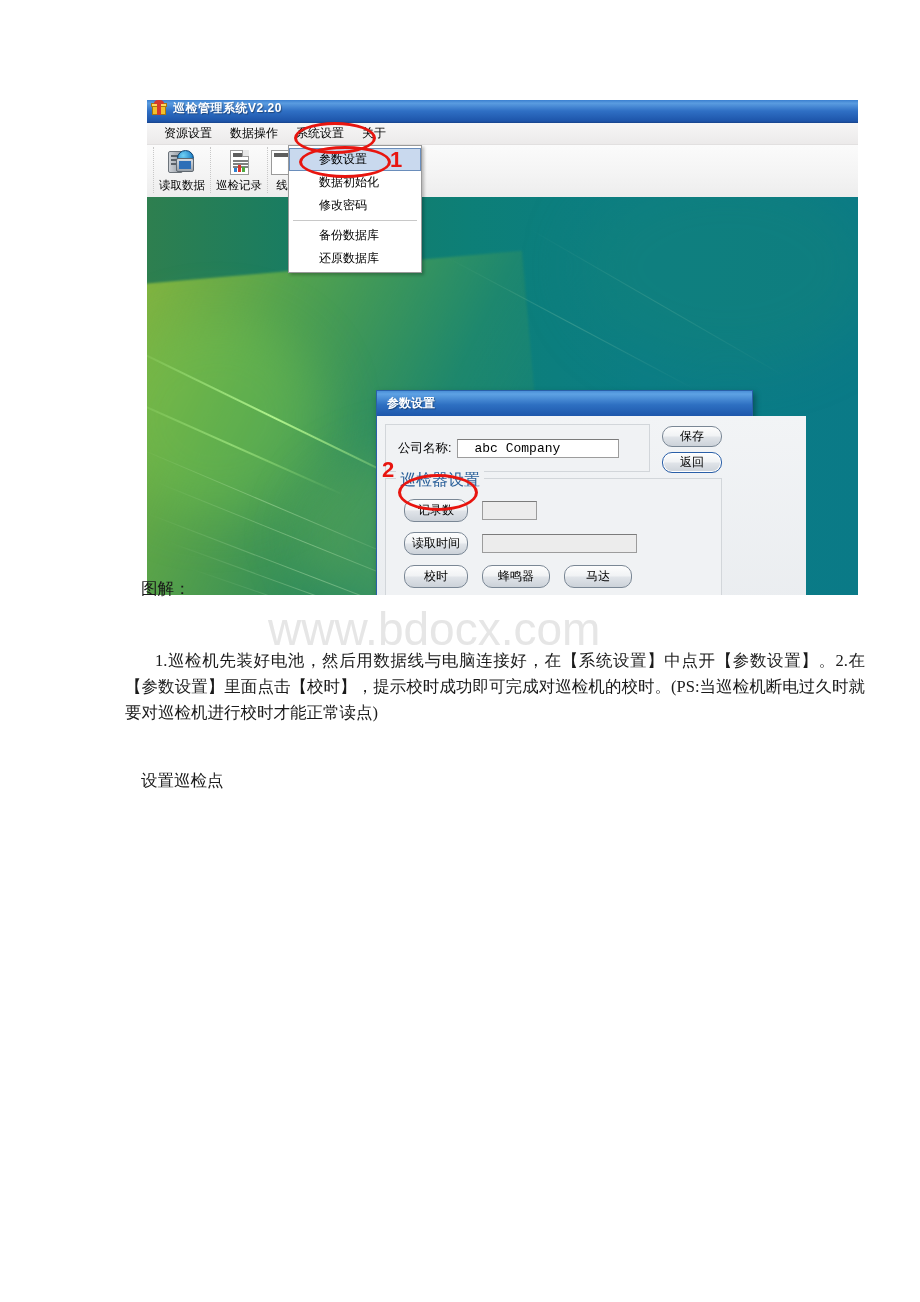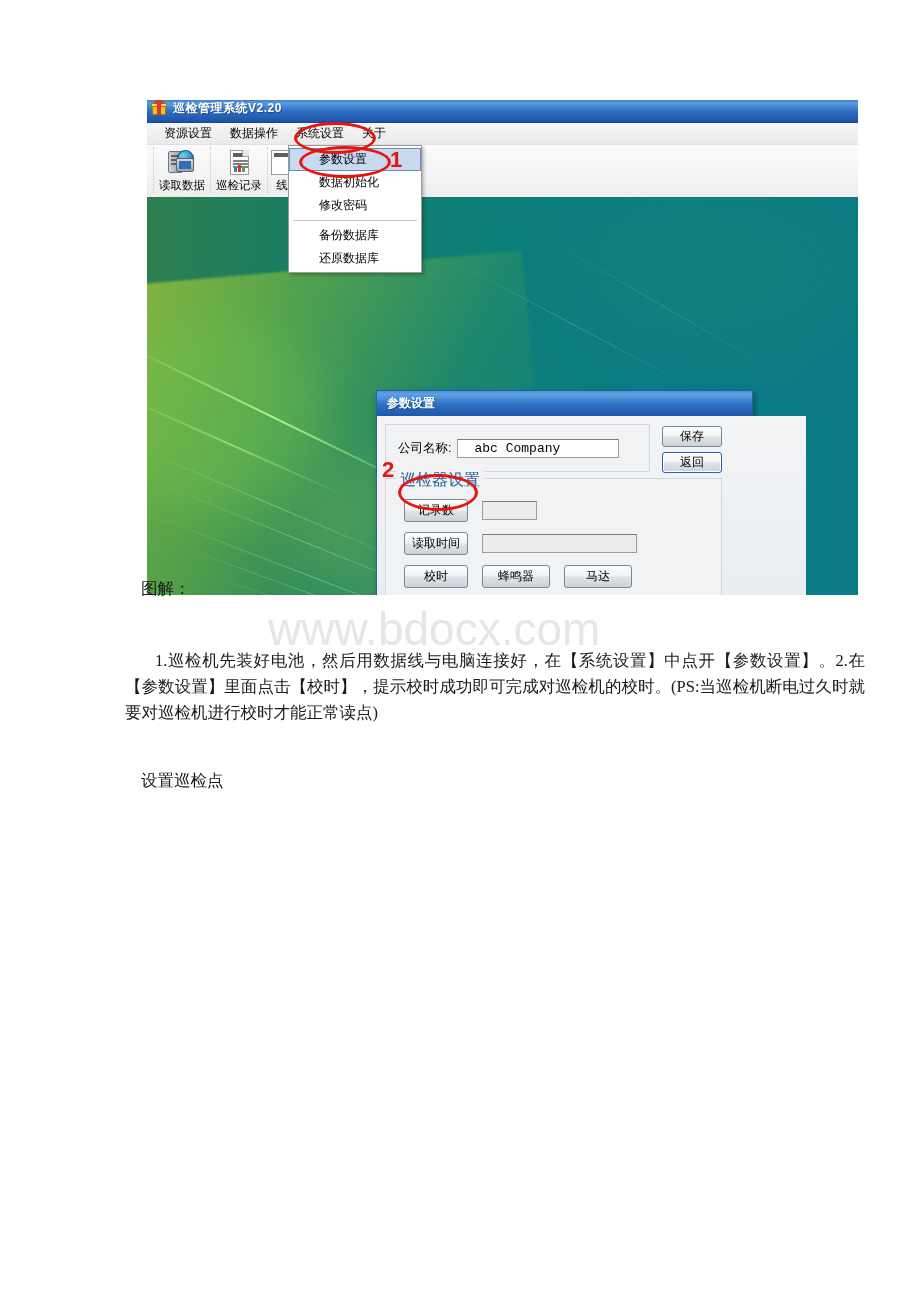--- a/index.html
+++ b/index.html
@@ -334,21 +334,21 @@
     color:#000;
   }
   .inp-company { width: 162px; }
 
   .btn {
     font-family:Liberation Sans, sans-serif;
     font-size:12px;
     color:#000;
     background: linear-gradient(to bottom,#fdfdfd 0%, #f1f3f5 45%, #dfe3e8 55%, #ccd2d9 100%);
     border:1px solid #7a8795;
-    border-radius:3px;
+    border-radius:10px;
     box-sizing:border-box;
     display:flex; align-items:center; justify-content:center;
     cursor:default;
     white-space:nowrap;
   }
   .btn.focused {
     border:1px solid #2a5fa8;
     box-shadow: inset 0 0 0 1px #ffffff;
   }
   .btn-save { position:absolute; left:285px; top:10px; width:60px; height:21px; }

